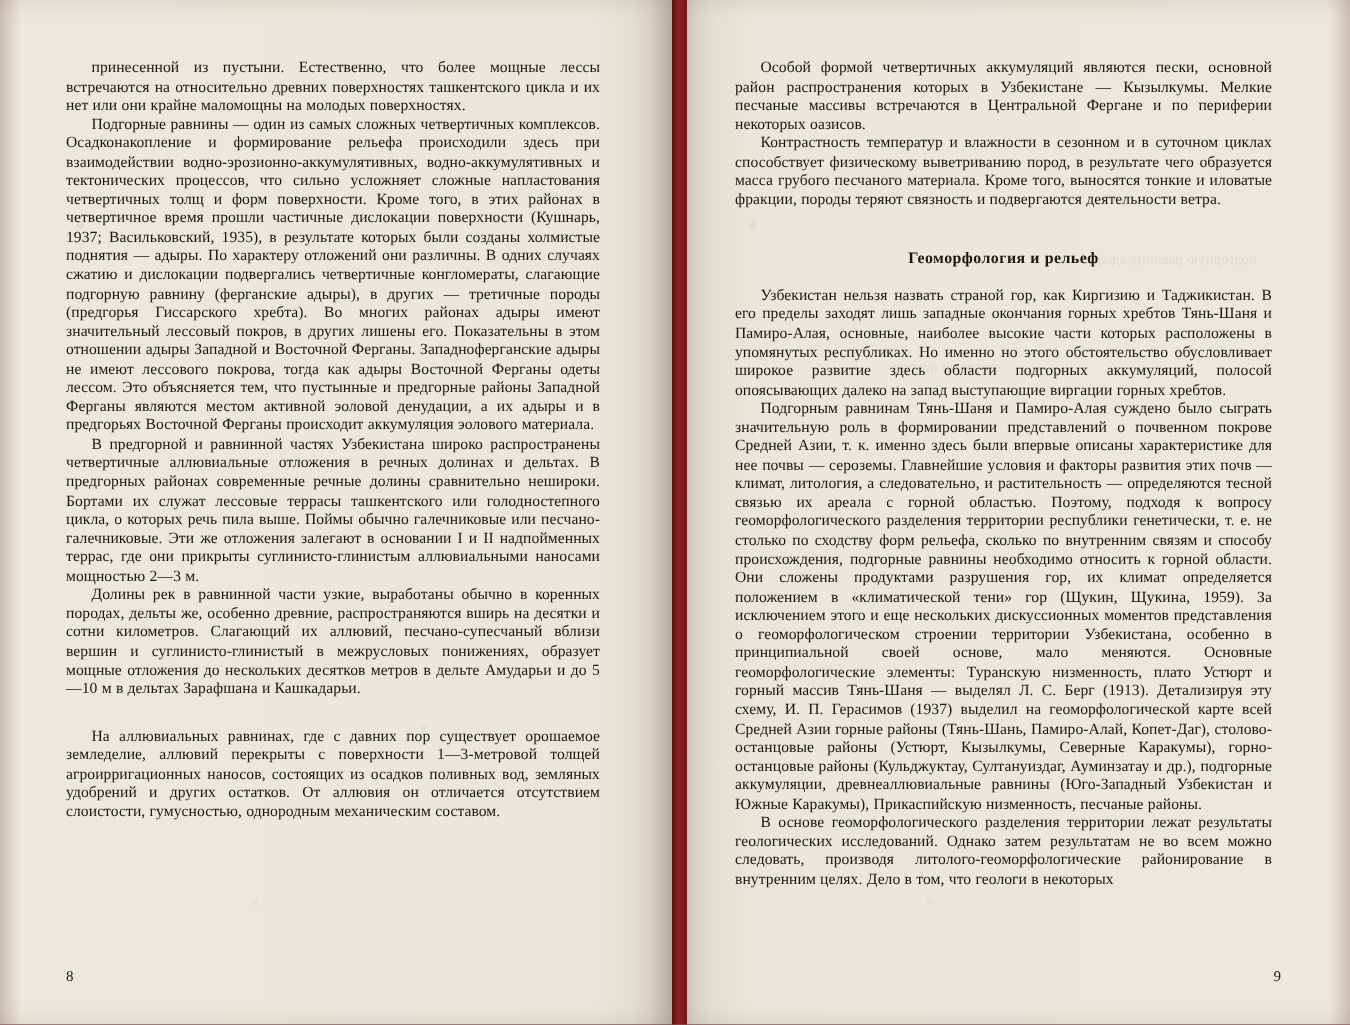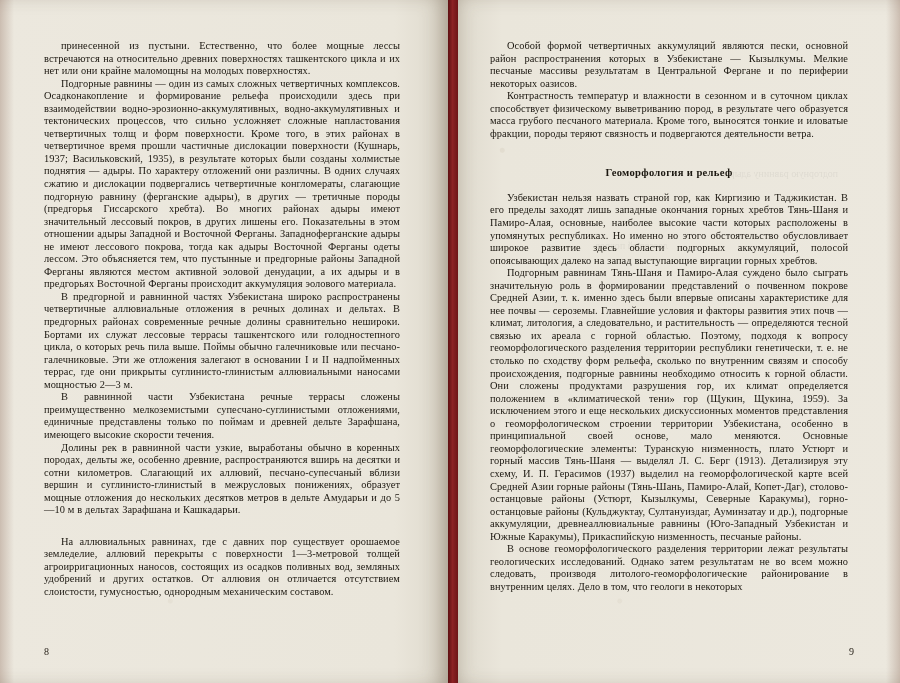--- a/index.html
+++ b/index.html
@@ -121,36 +121,35 @@
 
 <div class="spread">
 
   <div class="page left">
     <div class="edge-shadow-l"></div>
     <div class="grain"></div>
     <div class="textblock">
       <p>принесенной из пустыни. Естественно, что более мощные лессы встречаются на относительно древних поверхностях ташкентского цикла и их нет или они крайне маломощны на молодых поверхностях.</p>
       <p>Подгорные равнины — один из самых сложных четвертичных комплексов. Осадконакопление и формирование рельефа происходили здесь при взаимодействии водно-эрозионно-аккумулятивных, водно-аккумулятивных и тектонических процессов, что сильно усложняет сложные напластования четвертичных толщ и форм поверхности. Кроме того, в этих районах в четвертичное время прошли частичные дислокации поверхности (Кушнарь, 1937; Васильковский, 1935), в результате которых были созданы холмистые поднятия — адыры. По характеру отложений они различны. В одних случаях сжатию и дислокации подвергались четвертичные конгломераты, слагающие подгорную равнину (ферганские адыры), в других — третичные породы (предгорья Гиссарского хребта). Во многих районах адыры имеют значительный лессовый покров, в других лишены его. Показательны в этом отношении адыры Западной и Восточной Ферганы. Западноферганские адыры не имеют лессового покрова, тогда как адыры Восточной Ферганы одеты лессом. Это объясняется тем, что пустынные и предгорные районы Западной Ферганы являются местом активной эоловой денудации, а их адыры и в предгорьях Восточной Ферганы происходит аккумуляция эолового материала.</p>
       <p>В предгорной и равнинной частях Узбекистана широко распространены четвертичные аллювиальные отложения в речных долинах и дельтах. В предгорных районах современные речные долины сравнительно нешироки. Бортами их служат лессовые террасы ташкентского или голодностепного цикла, о которых речь пила выше. Поймы обычно галечниковые или песчано-галечниковые. Эти же отложения залегают в основании I и II надпойменных террас, где они прикрыты суглинисто-глинистым аллювиальными наносами мощностью 2—3 м.</p>
-      <p>В равнинной части Узбекистана речные террасы сложены преимущественно мелкоземистыми супесчано-суглинистыми отложениями, единичные представлены только по поймам и древней дельте Зарафшана, имеющего высокие скорости течения.</p>
       <p>Долины рек в равнинной части узкие, выработаны обычно в коренных породах, дельты же, особенно древние, распространяются вширь на десятки и сотни километров. Слагающий их аллювий, песчано-супесчаный вблизи вершин и суглинисто-глинистый в межрусловых понижениях, образует мощные отложения до нескольких десятков метров в дельте Амударьи и до 5—10 м в дельтах Зарафшана и Кашкадарьи.</p>
       <p class="gap">На аллювиальных равнинах, где с давних пор существует орошаемое земледелие, аллювий перекрыты с поверхности 1—3-метровой толщей агроирригационных наносов, состоящих из осадков поливных вод, земляных удобрений и других остатков. От аллювия он отличается отсутствием слоистости, гумусностью, однородным механическим составом.</p>
     </div>
     <div class="folio l">8</div>
   </div>
 
   <div class="gutter"></div>
 
   <div class="page right">
     <div class="edge-shadow-r"></div>
     <div class="grain"></div>
     <div class="ghost a">подгорную равнину адыры</div>
     <div class="ghost b">лессовый покров</div>
     <div class="textblock">
-      <p>Особой формой четвертичных аккумуляций являются пески, основной район распространения которых в Узбекистане — Кызылкумы. Мелкие песчаные массивы результатам в Центральной Фергане и по периферии некоторых оазисов.</p>
+      <p>Особой формой четвертичных аккумуляций являются пески, основной район распространения которых в Узбекистане — Кызылкумы. Мелкие песчаные массивы встречаются в Центральной Фергане и по периферии некоторых оазисов.</p>
       <p>Контрастность температур и влажности в сезонном и в суточном циклах способствует физическому выветриванию пород, в результате чего образуется масса грубого песчаного материала. Кроме того, выносятся тонкие и иловатые фракции, породы теряют связность и подвергаются деятельности ветра.</p>
       <h2 class="section">Геоморфология и рельеф</h2>
       <p>Узбекистан нельзя назвать страной гор, как Киргизию и Таджикистан. В его пределы заходят лишь западные окончания горных хребтов Тянь-Шаня и Памиро-Алая, основные, наиболее высокие части которых расположены в упомянутых республиках. Но именно но этого обстоятельство обусловливает широкое развитие здесь области подгорных аккумуляций, полосой опоясывающих далеко на запад выступающие виргации горных хребтов.</p>
       <p>Подгорным равнинам Тянь-Шаня и Памиро-Алая суждено было сыграть значительную роль в формировании представлений о почвенном покрове Средней Азии, т. к. именно здесь были впервые описаны характеристике для нее почвы — сероземы. Главнейшие условия и факторы развития этих почв — климат, литология, а следовательно, и растительность — определяются тесной связью их ареала с горной областью. Поэтому, подходя к вопросу геоморфологического разделения территории республики генетически, т. е. не столько по сходству форм рельефа, сколько по внутренним связям и способу происхождения, подгорные равнины необходимо относить к горной области. Они сложены продуктами разрушения гор, их климат определяется положением в «климатической тени» гор (Щукин, Щукина, 1959). За исключением этого и еще нескольких дискуссионных моментов представления о геоморфологическом строении территории Узбекистана, особенно в принципиальной своей основе, мало меняются. Основные геоморфологические элементы: Туранскую низменность, плато Устюрт и горный массив Тянь-Шаня — выделял Л. С. Берг (1913). Детализируя эту схему, И. П. Герасимов (1937) выделил на геоморфологической карте всей Средней Азии горные районы (Тянь-Шань, Памиро-Алай, Копет-Даг), столово-останцовые районы (Устюрт, Кызылкумы, Северные Каракумы), горно-останцовые районы (Кульджуктау, Султануиздаг, Ауминзатау и др.), подгорные аккумуляции, древнеаллювиальные равнины (Юго-Западный Узбекистан и Южные Каракумы), Прикаспийскую низменность, песчаные районы.</p>
       <p>В основе геоморфологического разделения территории лежат результаты геологических исследований. Однако затем результатам не во всем можно следовать, производя литолого-геоморфологические районирование в внутренним целях. Дело в том, что геологи в некоторых</p>
     </div>
     <div class="folio r">9</div>
   </div>
 
 </div>

